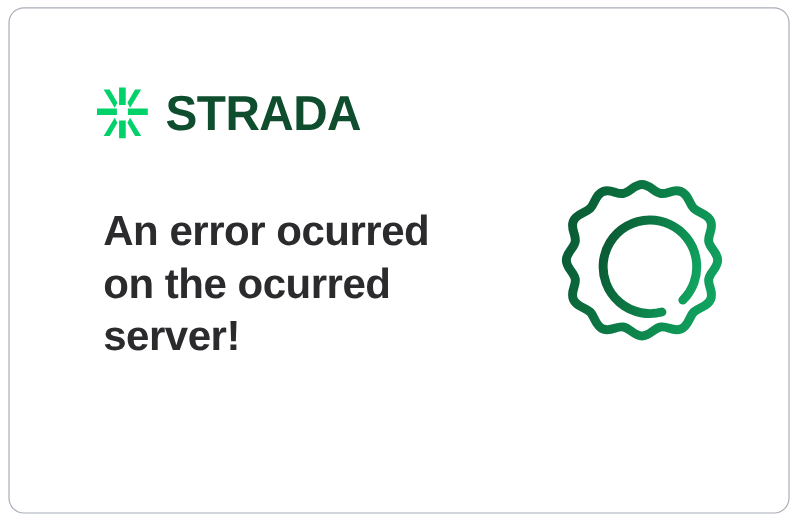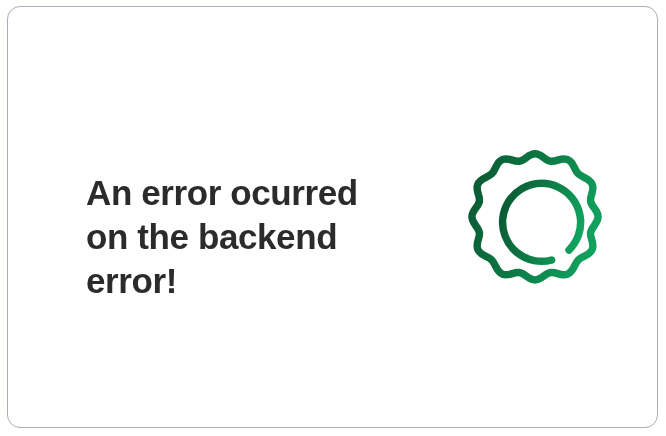--- a/index.html
+++ b/index.html
@@ -92,22 +92,47 @@
     height: 100%;
   }
 </style>
 </head>
 <body>
 
 <div class="screen">
 
   <div class="error-card">
 
+    <div class="brand">
+      <span class="brand-mark">
+        <svg viewBox="0 0 100 100" xmlns="http://www.w3.org/2000/svg" aria-hidden="true">
+          <g fill="#00d26a">
 
-    <h1 class="headline">An error ocurred on the backend error!</h1>
+            <path d="M16 8 h11 l14 24 -5 9 z"></path>
+
+            <path d="M84 8 h-11 l-14 24 5 9 z"></path>
+
+            <path d="M16 92 h11 l14 -24 -5 -9 z"></path>
+
+            <path d="M84 92 h-11 l-14 -24 5 -9 z"></path>
+
+            <path d="M4 42 h36 v12 h-36 z"></path>
+
+            <path d="M96 42 h-36 v12 h36 z"></path>
+
+            <path d="M44 4 h12 v32 h-12 z"></path>
+
+            <path d="M44 96 h12 v-32 h-12 z"></path>
+          </g>
+        </svg>
+      </span>
+      <span class="brand-word">STRADA</span>
+    </div>
+
+    <h1 class="headline">An error ocurred on the ocurred server!</h1>
 
     <div class="gear-illustration">
       <svg viewBox="0 0 200 200" xmlns="http://www.w3.org/2000/svg" aria-hidden="true">
         <defs>
           <linearGradient id="gearGrad" x1="0" y1="0.35" x2="1" y2="0.65">
             <stop offset="0%" stop-color="#0a5c35"></stop>
             <stop offset="45%" stop-color="#0c7a45"></stop>
             <stop offset="100%" stop-color="#11a35f"></stop>
           </linearGradient>
         </defs>

